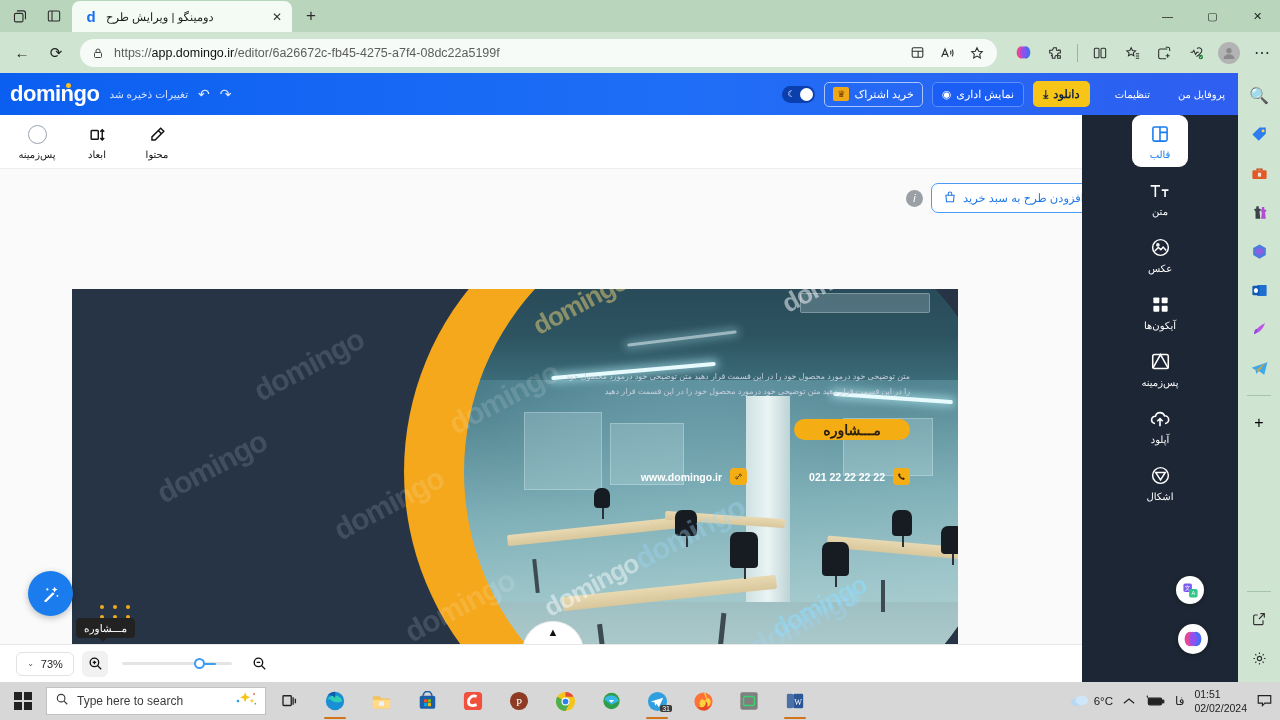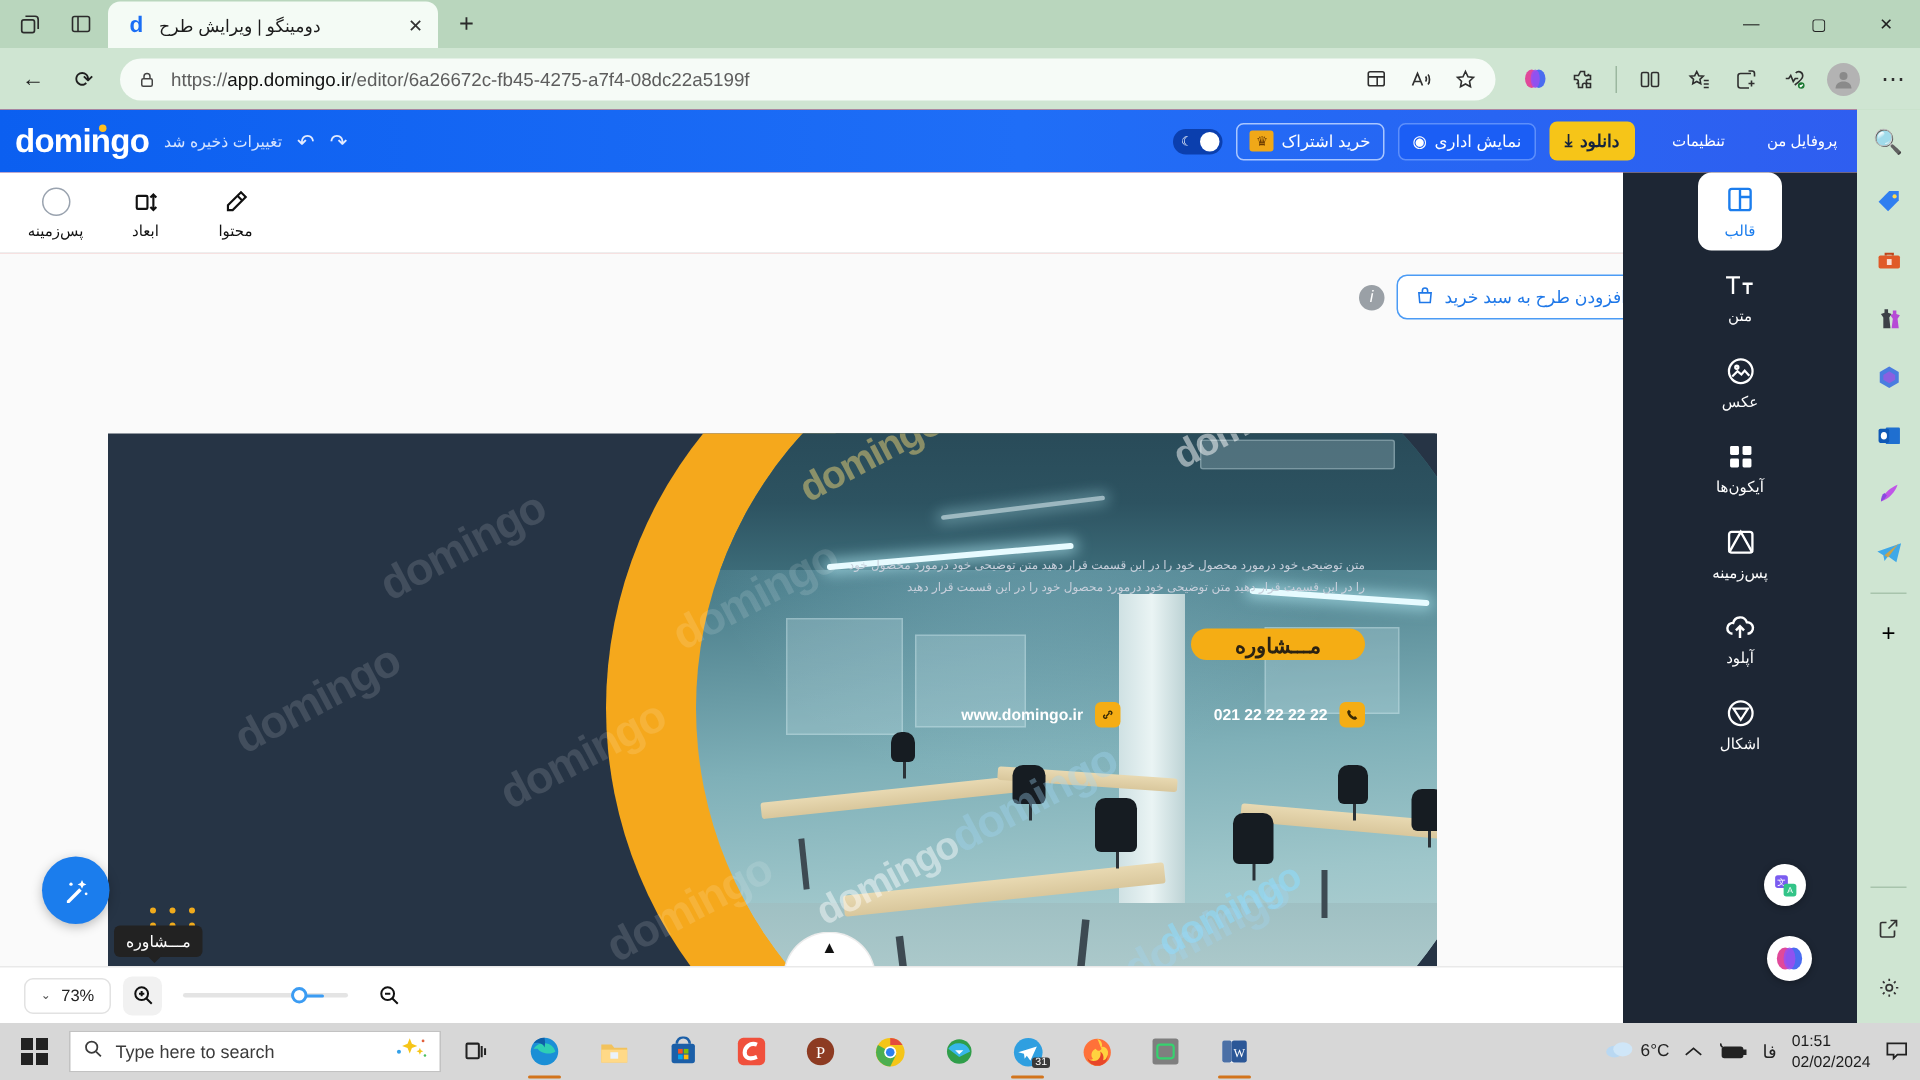--- a/index.html
+++ b/index.html
@@ -174,21 +174,21 @@
   .rail-item .rl { font-size:10px; direction:rtl; }
   .float-round { position:absolute; border-radius:50%; background:#fff; display:flex; align-items:center;
     justify-content:center; box-shadow:0 1px 5px rgba(0,0,0,.3); }
 
   
   .taskbar { position:absolute; left:0; right:0; bottom:0; height:38px; background:#d7d7d7;
     display:flex; align-items:center; }
   .start { width:46px; height:38px; display:flex; align-items:center; justify-content:center; }
   .win-logo { display:grid; grid-template-columns:8px 8px; grid-template-rows:8px 8px; gap:2px; }
   .win-logo i { background:#222; display:block; }
-  .tb-search { width:248px; height:28px; background:#fff; border:1px solid #c2c2c2; display:flex;
+  .tb-search { width:220px; height:28px; background:#fff; border:1px solid #c2c2c2; display:flex;
     align-items:center; padding:0 8px; gap:8px; }
   .tb-search .stxt { flex:1; font-size:12px; color:#3b3b3b; }
   .tb-btn { width:46px; height:38px; display:flex; align-items:center; justify-content:center; position:relative; }
   .tb-btn.open:after { content:""; position:absolute; bottom:1px; left:12px; width:22px; height:2.5px;
     background:#d2741c; border-radius:2px; }
   .tb-right { margin-left:auto; display:flex; align-items:center; gap:10px; padding-right:8px; height:38px; }
   .weather { display:flex; align-items:center; gap:5px; font-size:11.5px; color:#222; }
   .clock { text-align:left; font-size:10.5px; color:#1c1c1c; line-height:1.35; }
   .tb-ic { font-size:12px; color:#222; display:flex; align-items:center; }
   .badge { position:absolute; right:8px; bottom:8px; background:#3a3a3a; color:#fff; font-size:7px;

